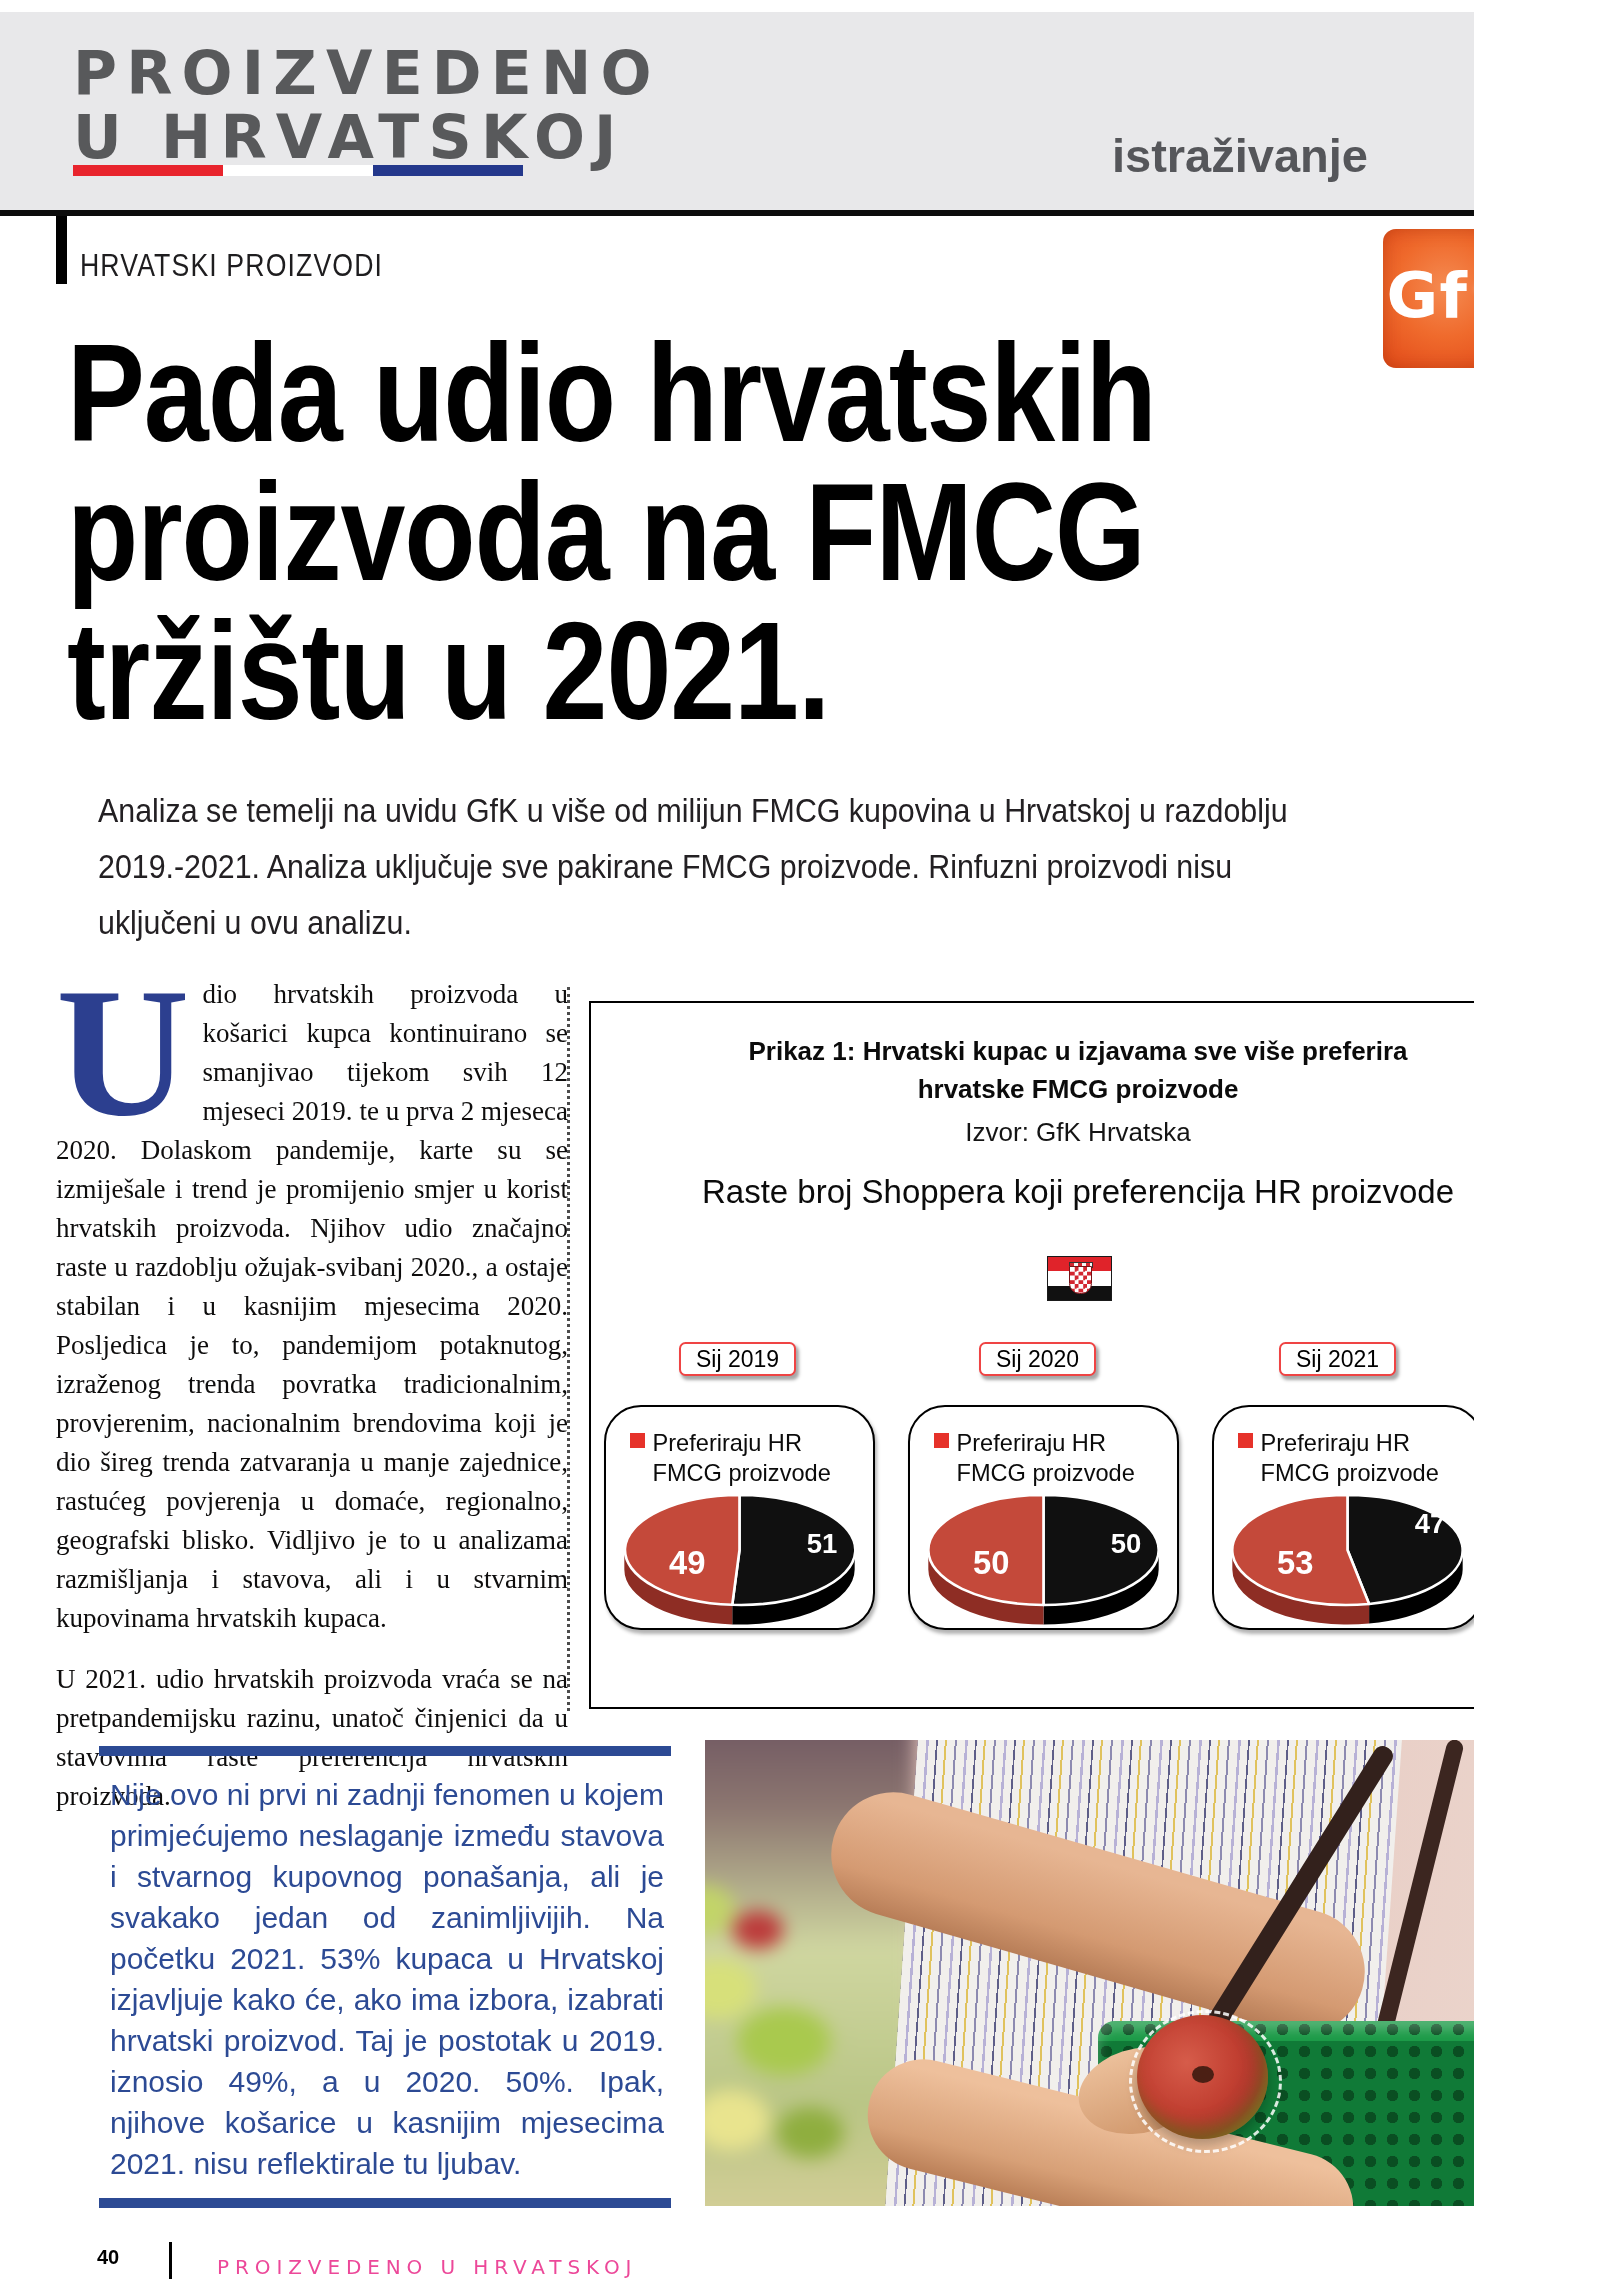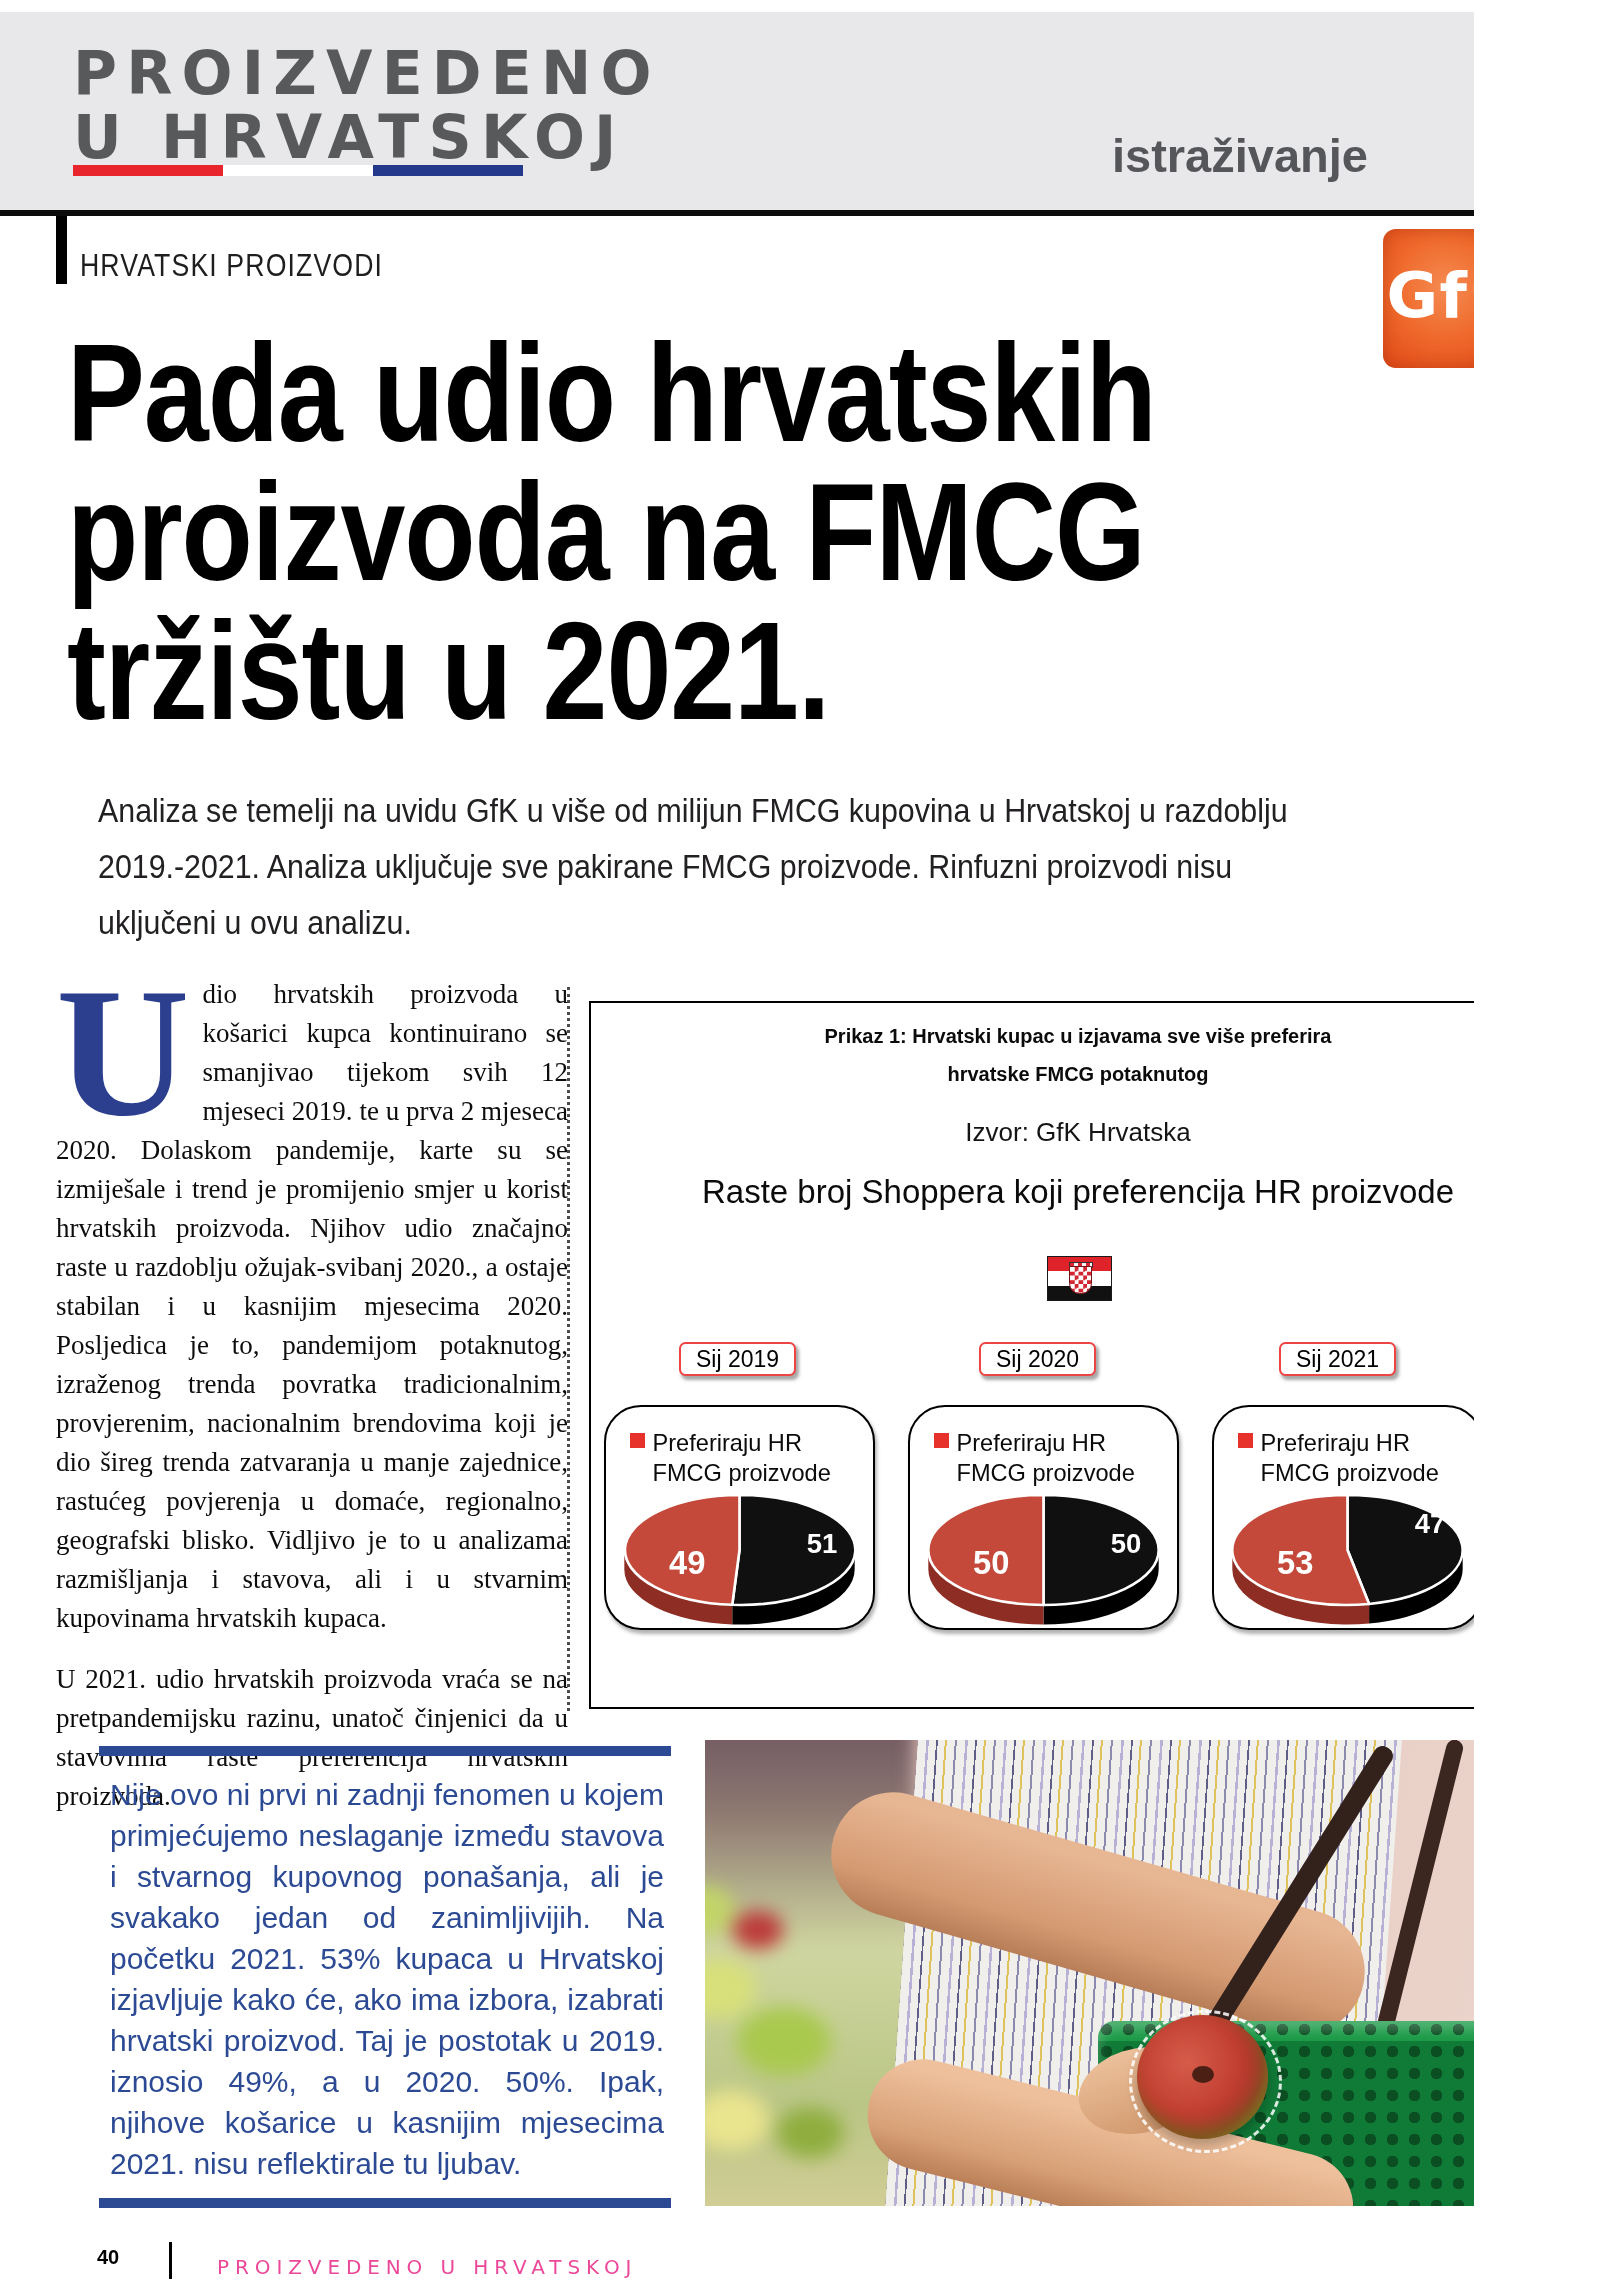--- a/index.html
+++ b/index.html
@@ -35,21 +35,21 @@
 
   
   .article{position:absolute;left:56px;top:963px;width:512px;font-family:"Liberation Serif",serif;
            font-size:27px;line-height:39px;color:#0e0d0d;text-align:justify;}
   .article p{margin:0 0 22px 0;}
   .dropcap{float:left;font-size:185px;line-height:135px;font-weight:bold;color:#2c3f8f;padding:9.2px 13px 0 0;font-family:"Liberation Serif",serif;}
   .dotline{position:absolute;left:567px;top:975px;height:724px;border-left:3.3px dotted #4c4c4c;}
 
   
   .chartbox{position:absolute;left:589px;top:989px;width:974px;height:704px;background:#fff;border:2px solid #000;}
-  .cb-title{position:absolute;left:0;right:0;top:14px;text-align:center;font-size:20px;font-weight:bold;line-height:38px;color:#0b0b0b;}
+  .cb-title{position:absolute;left:0;right:0;top:29px;text-align:center;font-size:26px;font-weight:bold;line-height:38px;color:#0b0b0b;}
   .cb-source{position:absolute;left:0;right:0;top:114px;text-align:center;font-size:26px;color:#141414;}
   .cb-heading{position:absolute;left:0;right:0;top:170px;text-align:center;font-size:33px;color:#0b0b0b;}
   .flag{position:absolute;left:50%;top:253px;margin-left:-31px;width:63px;height:43px;border:1.3px solid #1a1a1a;overflow:hidden;background:#fff;}
   .flag .fr{position:absolute;left:0;right:0;top:0;height:14.4px;background:#e0232a;}
   .flag .fb{position:absolute;left:0;right:0;bottom:0;height:14.4px;background:#111;}
   .flag .shield{position:absolute;left:50%;top:8.5px;margin-left:-10.5px;width:21px;height:26px;border:0.7px solid #7a1116;border-radius:0 0 10.5px 10.5px;
       background:#fff;background-image:conic-gradient(#d22630 25%,transparent 0 50%,#d22630 0 75%,transparent 0);background-size:8.5px 8.5px;}
   .flag .crown{position:absolute;left:50%;top:5.2px;margin-left:-11px;width:22px;height:3.9px;
       background:repeating-linear-gradient(90deg,#d22630 0 3.9px,#f5f5f5 3.9px 7.9px);border:0.7px solid #333;}
 
@@ -145,21 +145,21 @@
 
   <div class="article">
     <p><span class="dropcap">U</span><span>dio hrvatskih proizvoda u košarici kupca kontinuirano se smanjivao tijekom svih 12 mjeseci 2019. te u prva 2 mjeseca 2020. Dolaskom pandemije, karte su se izmiješale i trend je promijenio smjer u korist hrvatskih proizvoda. Njihov udio značajno raste u razdoblju ožujak-svibanj 2020., a ostaje stabilan i u kasnijim mjesecima 2020. Posljedica je to, pandemijom potaknutog, izraženog trenda povratka tradicionalnim, provjerenim, nacionalnim brendovima koji je dio šireg trenda zatvaranja u manje zajednice, rastućeg povjerenja u domaće, regionalno, geografski blisko. Vidljivo je to u analizama razmišljanja i stavova, ali i u stvarnim kupovinama hrvatskih kupaca.</span></p>
     <p>U 2021. udio hrvatskih proizvoda vraća se na pretpandemijsku razinu, unatoč činjenici da u stavovima raste preferencija hrvatskih proizvoda.</p>
   </div>
   <div class="dotline"></div>
 
   <div class="chartbox">
     <div class="cb-title">
       <div>Prikaz 1: Hrvatski kupac u izjavama sve više preferira</div>
-      <div>hrvatske FMCG potaknutog</div>
+      <div>hrvatske FMCG proizvode</div>
     </div>
     <div class="cb-source">Izvor: GfK Hrvatska</div>
     <div class="cb-heading">Raste broj Shoppera koji preferencija HR proizvode</div>
     <div class="flag">
       <div class="fr"></div>
       <div class="fb"></div>
       <div class="crown"></div>
       <div class="shield"></div>
     </div>
 

